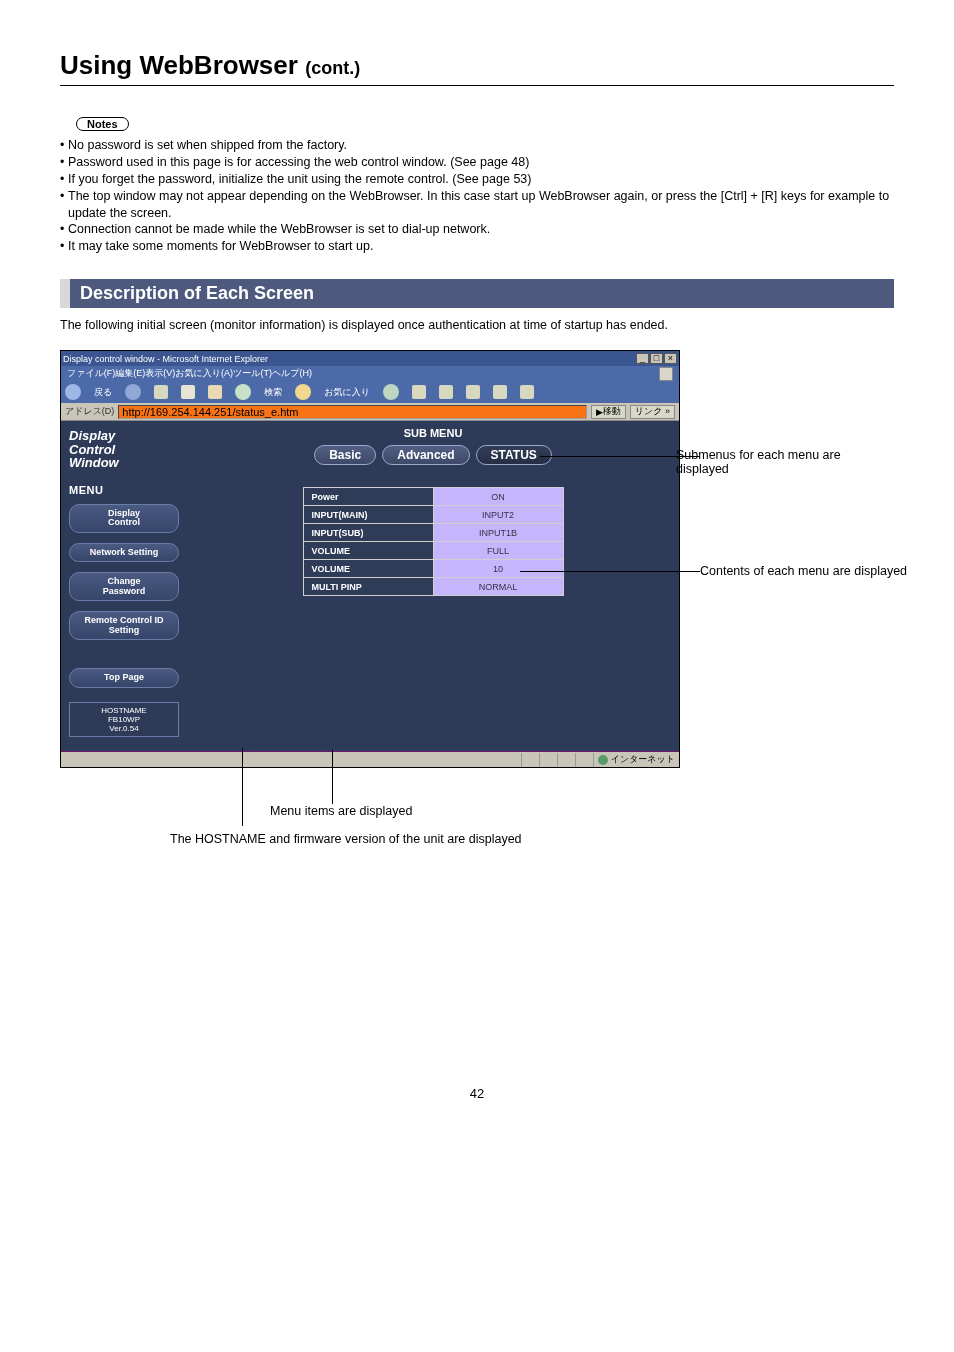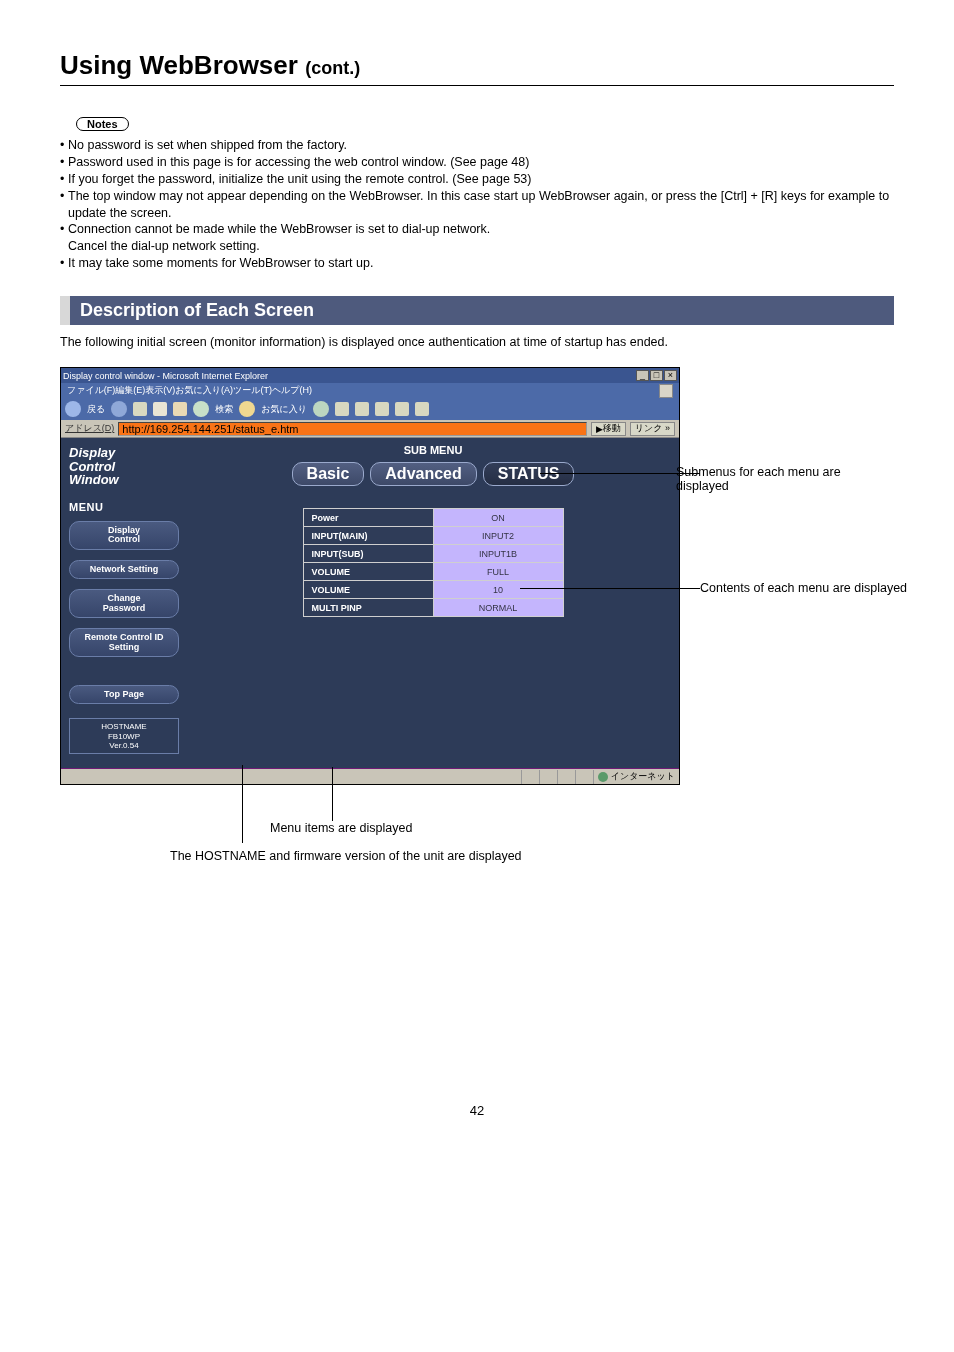--- a/index.html
+++ b/index.html
@@ -109,41 +109,41 @@
     background: #d9d5c8;
     border: 1px solid #888;
   }
 
   .toolbar {
     background: #4c6aa8;
     height: 22px;
     display: flex;
     align-items: center;
     padding: 0 4px;
-    gap: 6px;
+    gap: 13px;
   }
   .tb-icon {
     width: 16px; height: 16px;
     border-radius: 50%;
     background: #9db7e8;
   }
   .tb-icon.sq { border-radius: 2px; background: #d8d8c0; width:14px; height:14px; }
   .tb-text { color:#fff; font-size:9px; }
 
   .addrbar {
     background: #c9c5b8;
     height: 18px;
     display: flex;
     align-items: center;
     font-size: 9px;
     padding: 0 4px;
     gap: 4px;
     border-bottom: 1px solid #888;
   }
-  .addr-label { color: #333; text-decoration: underline; }
+  .addr-label { color: #333; }
   .addr-input {
     background: #f97316;
     border: 1px inset #999;
     flex: 1;
     height: 14px;
     padding: 0 3px;
     font-size: 11px;
     display: flex;
     align-items: center;
   }
@@ -221,21 +221,21 @@
   .tabs {
     display: flex;
     justify-content: center;
     gap: 6px;
     margin-bottom: 22px;
   }
   .tab {
     border: 1px solid #9aa9cc;
     border-radius: 10px;
     padding: 2px 14px;
-    font-size: 16px;
+    font-size: 12px;
     font-weight: bold;
     color: #fff;
     background: linear-gradient(#525f82, #3d4968);
   }
   .tab.active {
     background: linear-gradient(#323d58, #252e44);
   }
 
   .status-table {
     margin: 0 auto;
@@ -367,21 +367,20 @@
       <span>If you forget the password, initialize the unit using the remote control. (See page 53)</span>
     </div>
   <div class="bullet-row">
       <span class="bull">•</span>
       <span>The top window may not appear depending on the WebBrowser. In this case start up WebBrowser again, or press the [Ctrl] + [R] keys for example to update the screen.</span>
     </div>
   <div class="bullet-row">
       <span class="bull">•</span>
       <span>Connection cannot be made while the WebBrowser is set to dial-up network.</span>
     </div>
-  <p class="indent">Cancel the dial-up network setting.</p>
   <div class="bullet-row">
       <span class="bull">•</span>
       <span>It may take some moments for WebBrowser to start up.</span>
     </div>
 </div>
 
 
 <div class="section-bar">Description of Each Screen</div>
 <p class="section-intro">The following initial screen (monitor information) is displayed once authentication at time of startup has ended.</p>
 

